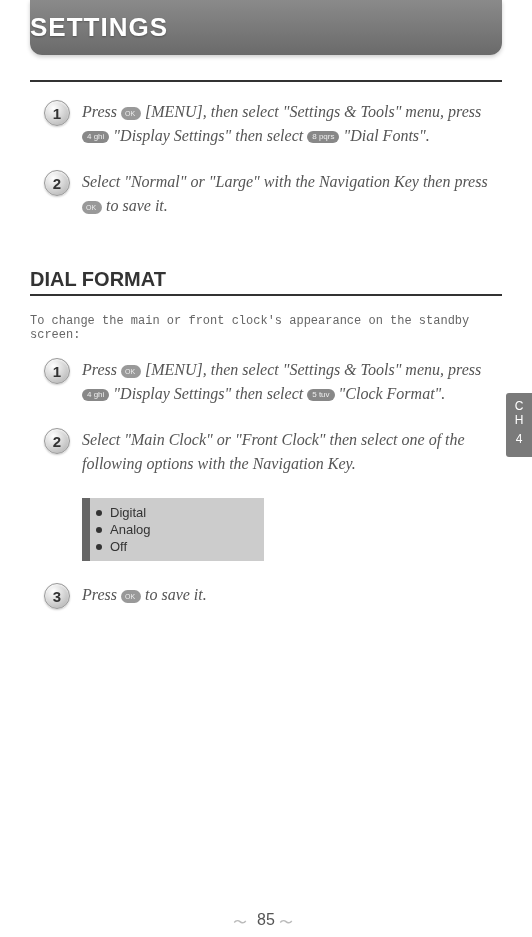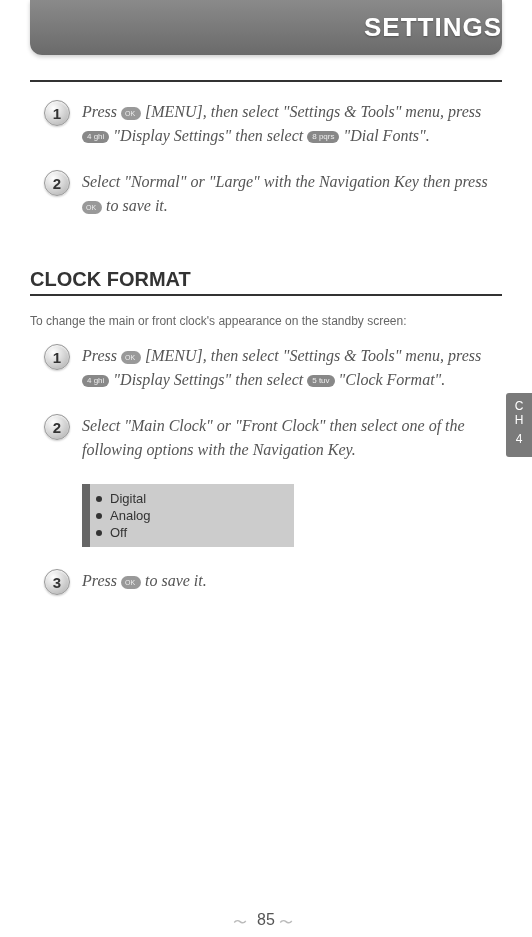--- a/index.html
+++ b/index.html
@@ -13,21 +13,21 @@
       background: #fff;
       font-family: Arial, Helvetica, sans-serif;
       position: relative;
       color: #555;
     }
     .header-tab {
       background: linear-gradient(to bottom, #8a8a8a 0%, #7a7a7a 50%, #6a6a6a 100%);
       border-radius: 0 0 12px 12px;
       margin: 0 30px;
       padding: 12px 0;
-      text-align: right;
+      text-align: left;
       box-shadow: 0 2px 4px rgba(0,0,0,0.2);
     }
     .header-tab h1 {
       color: #fff;
       font-size: 26px;
       font-weight: bold;
       letter-spacing: 1px;
       text-shadow: 0 1px 2px rgba(0,0,0,0.3);
     }
     .content {
@@ -41,20 +41,21 @@
     }
     .underline {
       height: 2px;
       background: #333;
       margin-bottom: 18px;
     }
     .subtitle {
       font-size: 12px;
       color: #666;
       margin-bottom: 16px;
+      font-family: Liberation Mono, monospace;
     }
     .step {
       display: flex;
       align-items: flex-start;
       margin-bottom: 22px;
       margin-left: 14px;
     }
     .step-num {
       width: 26px;
       height: 26px;
@@ -93,21 +94,21 @@
       text-align: left;
     }
     .key-ok {
       background: #999;
       padding: 3px 4px;
       font-size: 7px;
     }
     .options-box {
       background: #ccc;
       margin-left: 52px;
-      width: 212px;
+      width: 182px;
       padding: 6px 8px 6px 2px;
       border-left: 8px solid #666;
     }
     .options-box .option {
       font-size: 13px;
       color: #333;
       padding: 1px 0;
       display: flex;
       align-items: center;
     }
@@ -180,21 +181,21 @@
     <div class="step-num">2</div>
     <div class="step-text">
       <span>Select "Normal" or "Large" with the Navigation Key then press </span>
       <span class="key-btn key-ok">OK</span>
       <span> to save it.</span>
     </div>
   </div>
 
   <div class="section-spacer"></div>
 
-  <h2 class="section-heading">CLOCK FORMAT</h2>
+  <h2 class="section-heading">DIAL FORMAT</h2>
   <div class="underline"></div>
 
   <div class="subtitle">To change the main or front clock's appearance on the standby screen:</div>
 
   <div class="step">
     <div class="step-num">1</div>
     <div class="step-text">
       <span>Press </span>
       <span class="key-btn key-ok">OK</span>
       <span> [MENU], then select "Settings &amp; Tools" menu, press </span>

